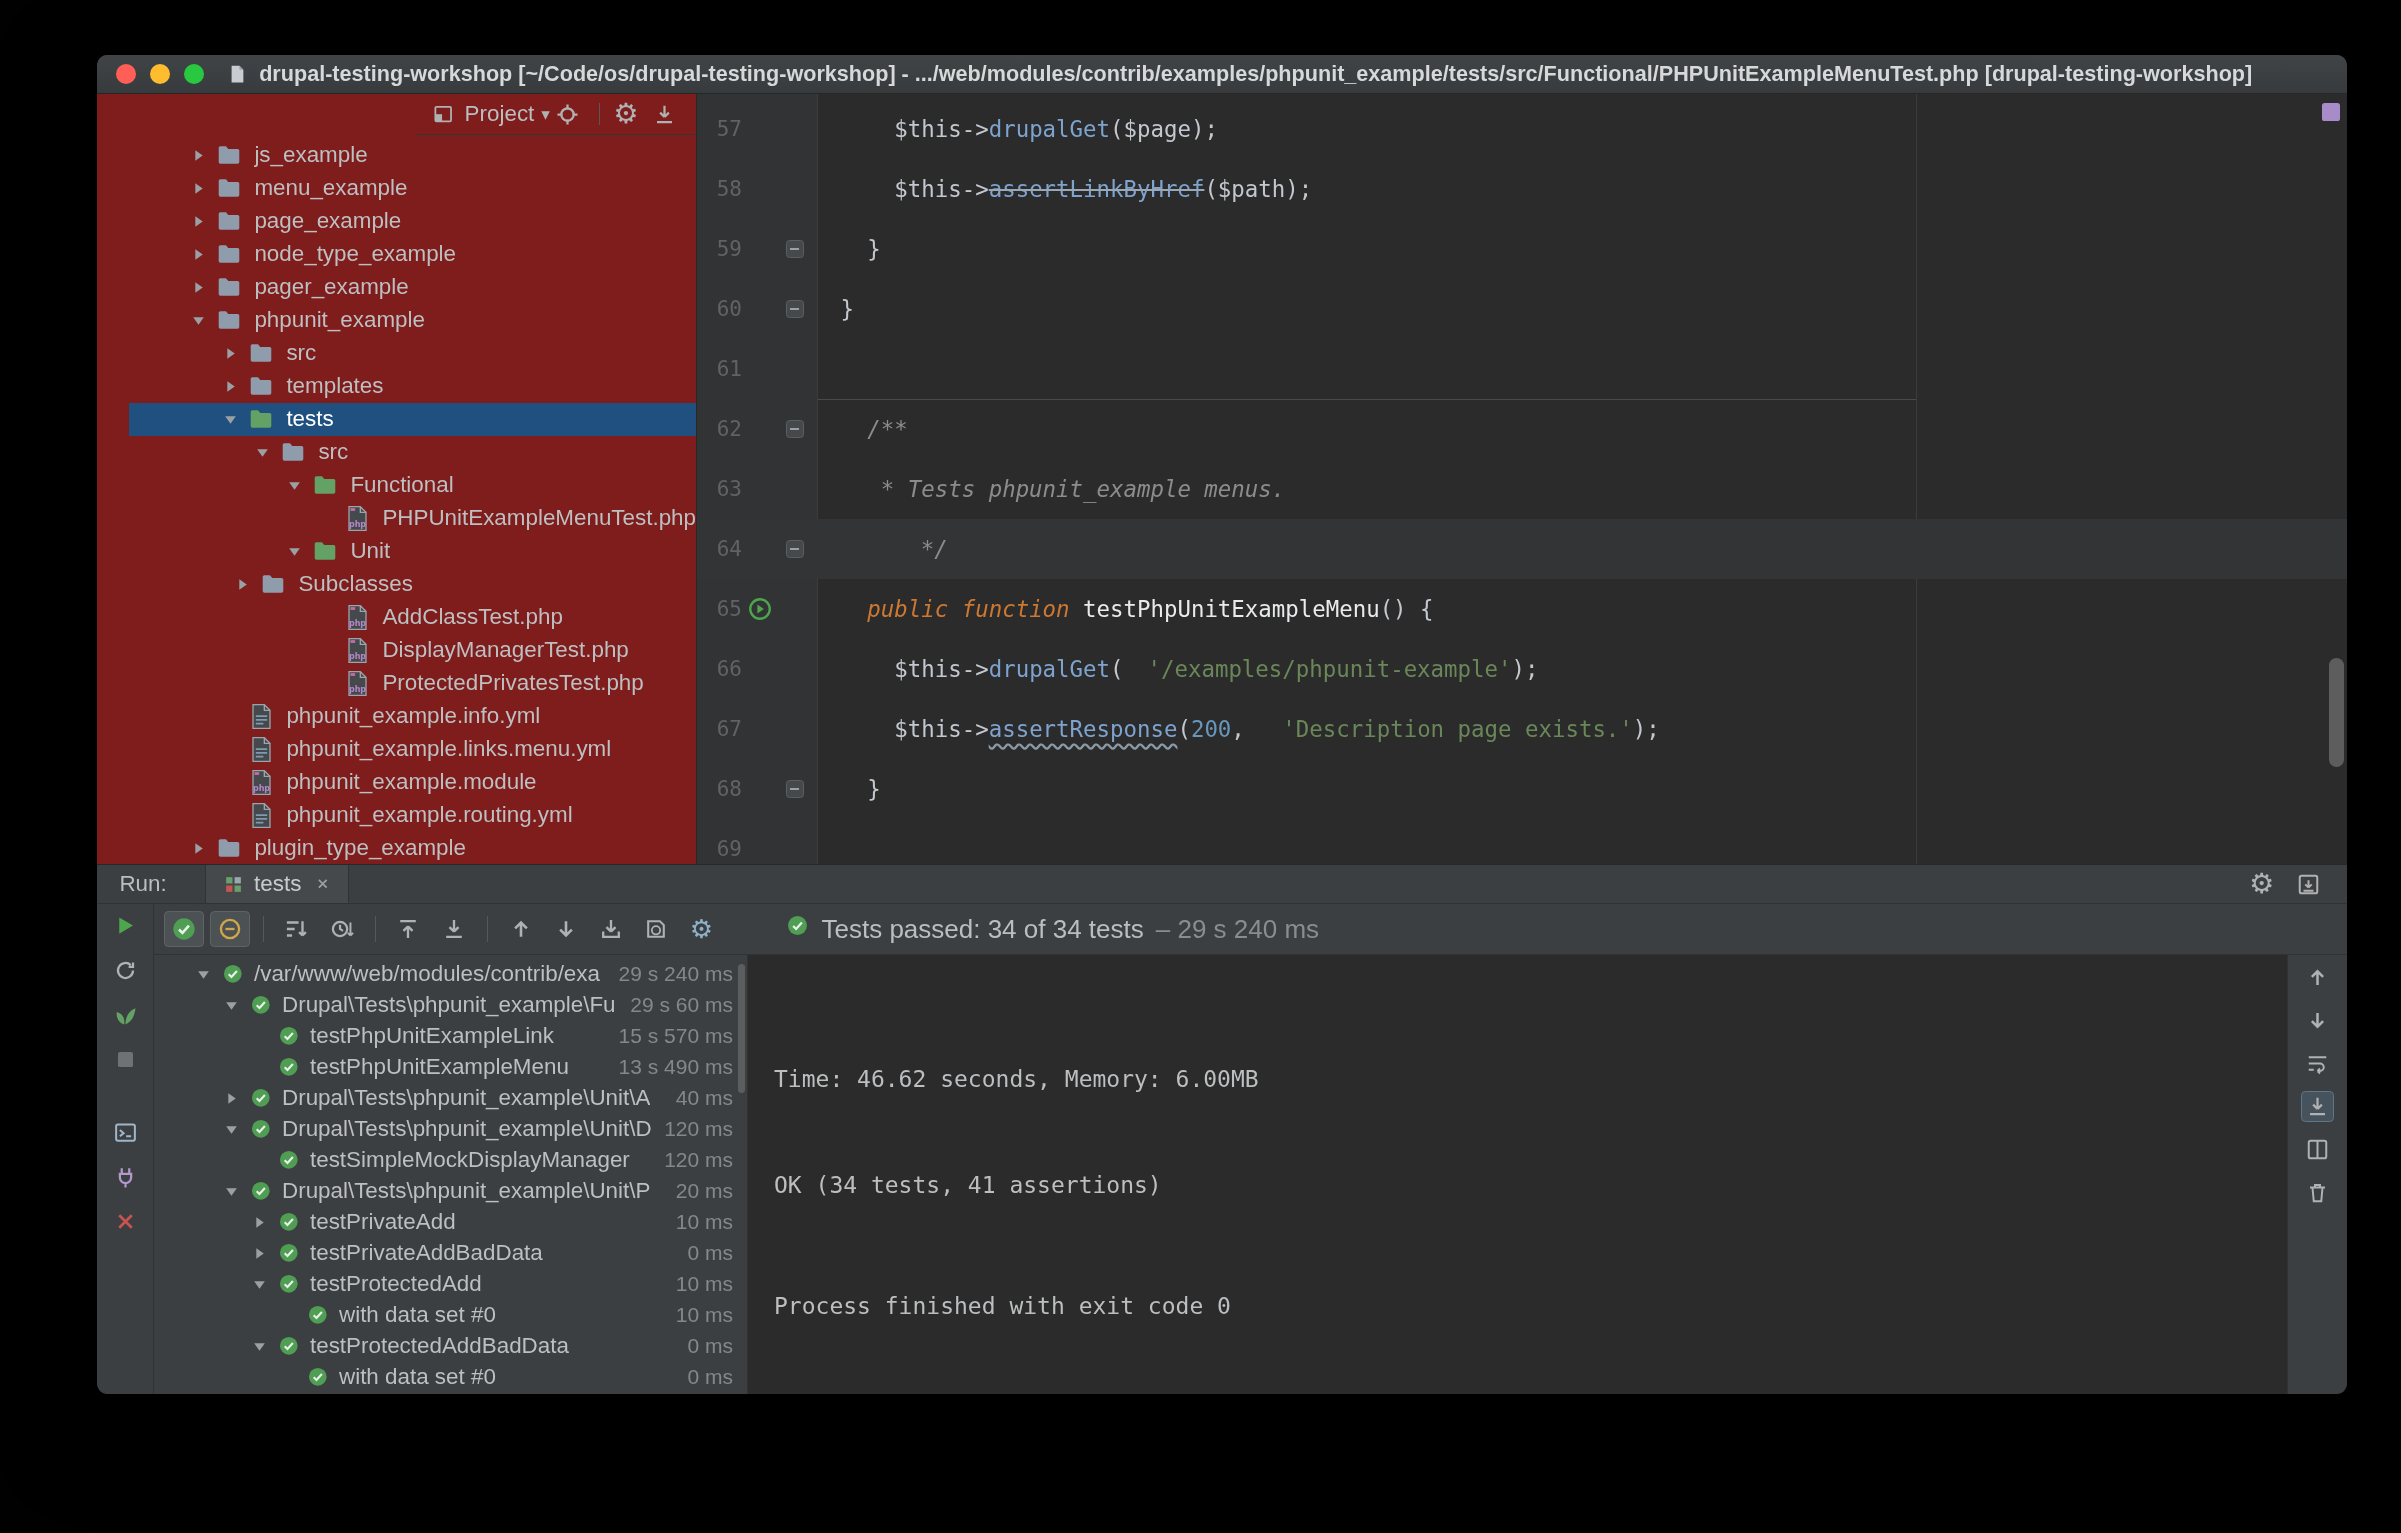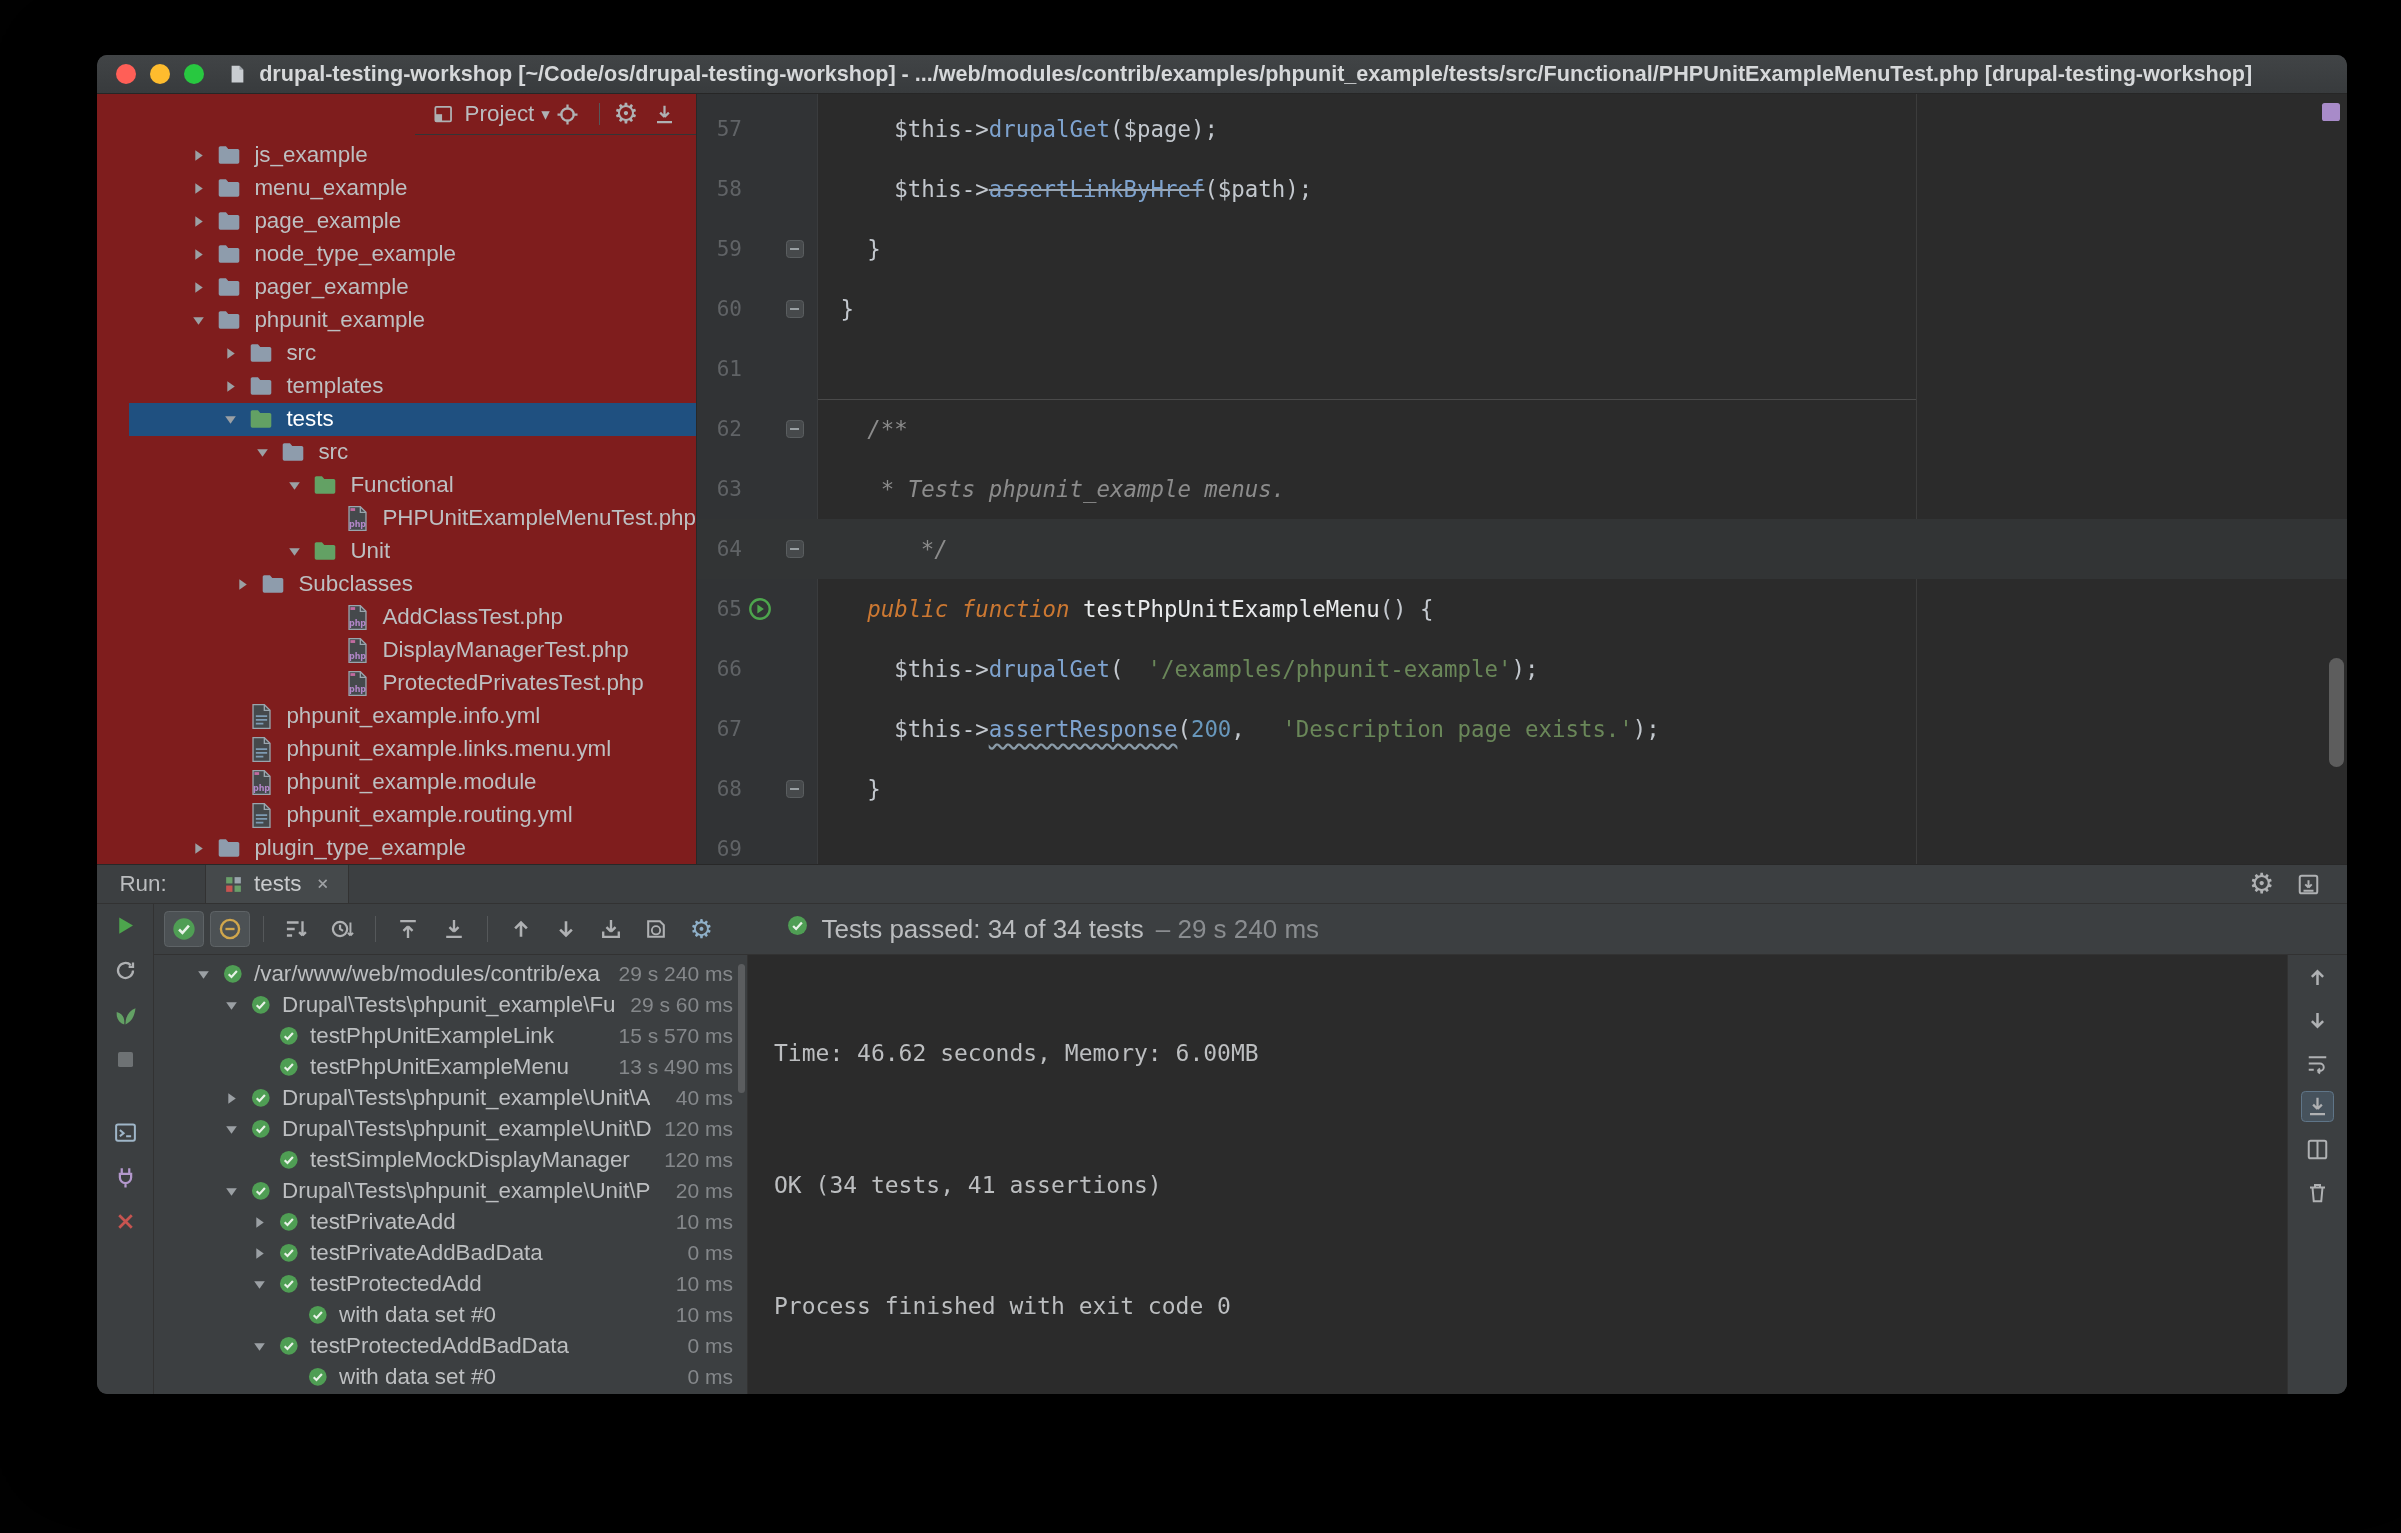--- a/index.html
+++ b/index.html
@@ -125,21 +125,21 @@
   .trow .chev{width:29px;flex:0 0 29px;}
   .tcheck{width:29px;flex:0 0 29px;display:flex;align-items:center;justify-content:center;margin-right:7px;}
   .tcheck .ic{width:21.6px;height:21.6px;}
   .tlab{flex:0 1 auto;min-width:0;overflow:hidden;}
   .tdur{margin-left:auto;padding-left:12px;color:#85888B;font-size:21px;flex:0 0 auto;}
   .tthumb{position:absolute;right:1.7px;top:8.6px;width:7px;height:129px;border-radius:3.5px;background:rgba(255,255,255,.16);}
 
   .console{flex:1;background:#2B2B2B;border-left:0.9px solid #323232;position:relative;
     font-family:"DejaVu Sans Mono",monospace;font-size:23px;color:#BCBEC0;min-width:0;}
   .cout{position:absolute;left:26px;white-space:pre;}
-  .cout.c1{top:85px;}
+  .cout.c1{top:111px;}
   .cout.c2{top:217px;}
   .cout.c3{top:338px;}
 
   .rstrip{flex:0 0 60px;border-left:0.9px solid #323232;display:flex;flex-direction:column;
     align-items:center;padding-top:7px;gap:12px;color:#AFB1B3;}
   .rstrip .sbtn{width:33px;height:31px;}
 </style>
 </head>
 <body>
 

